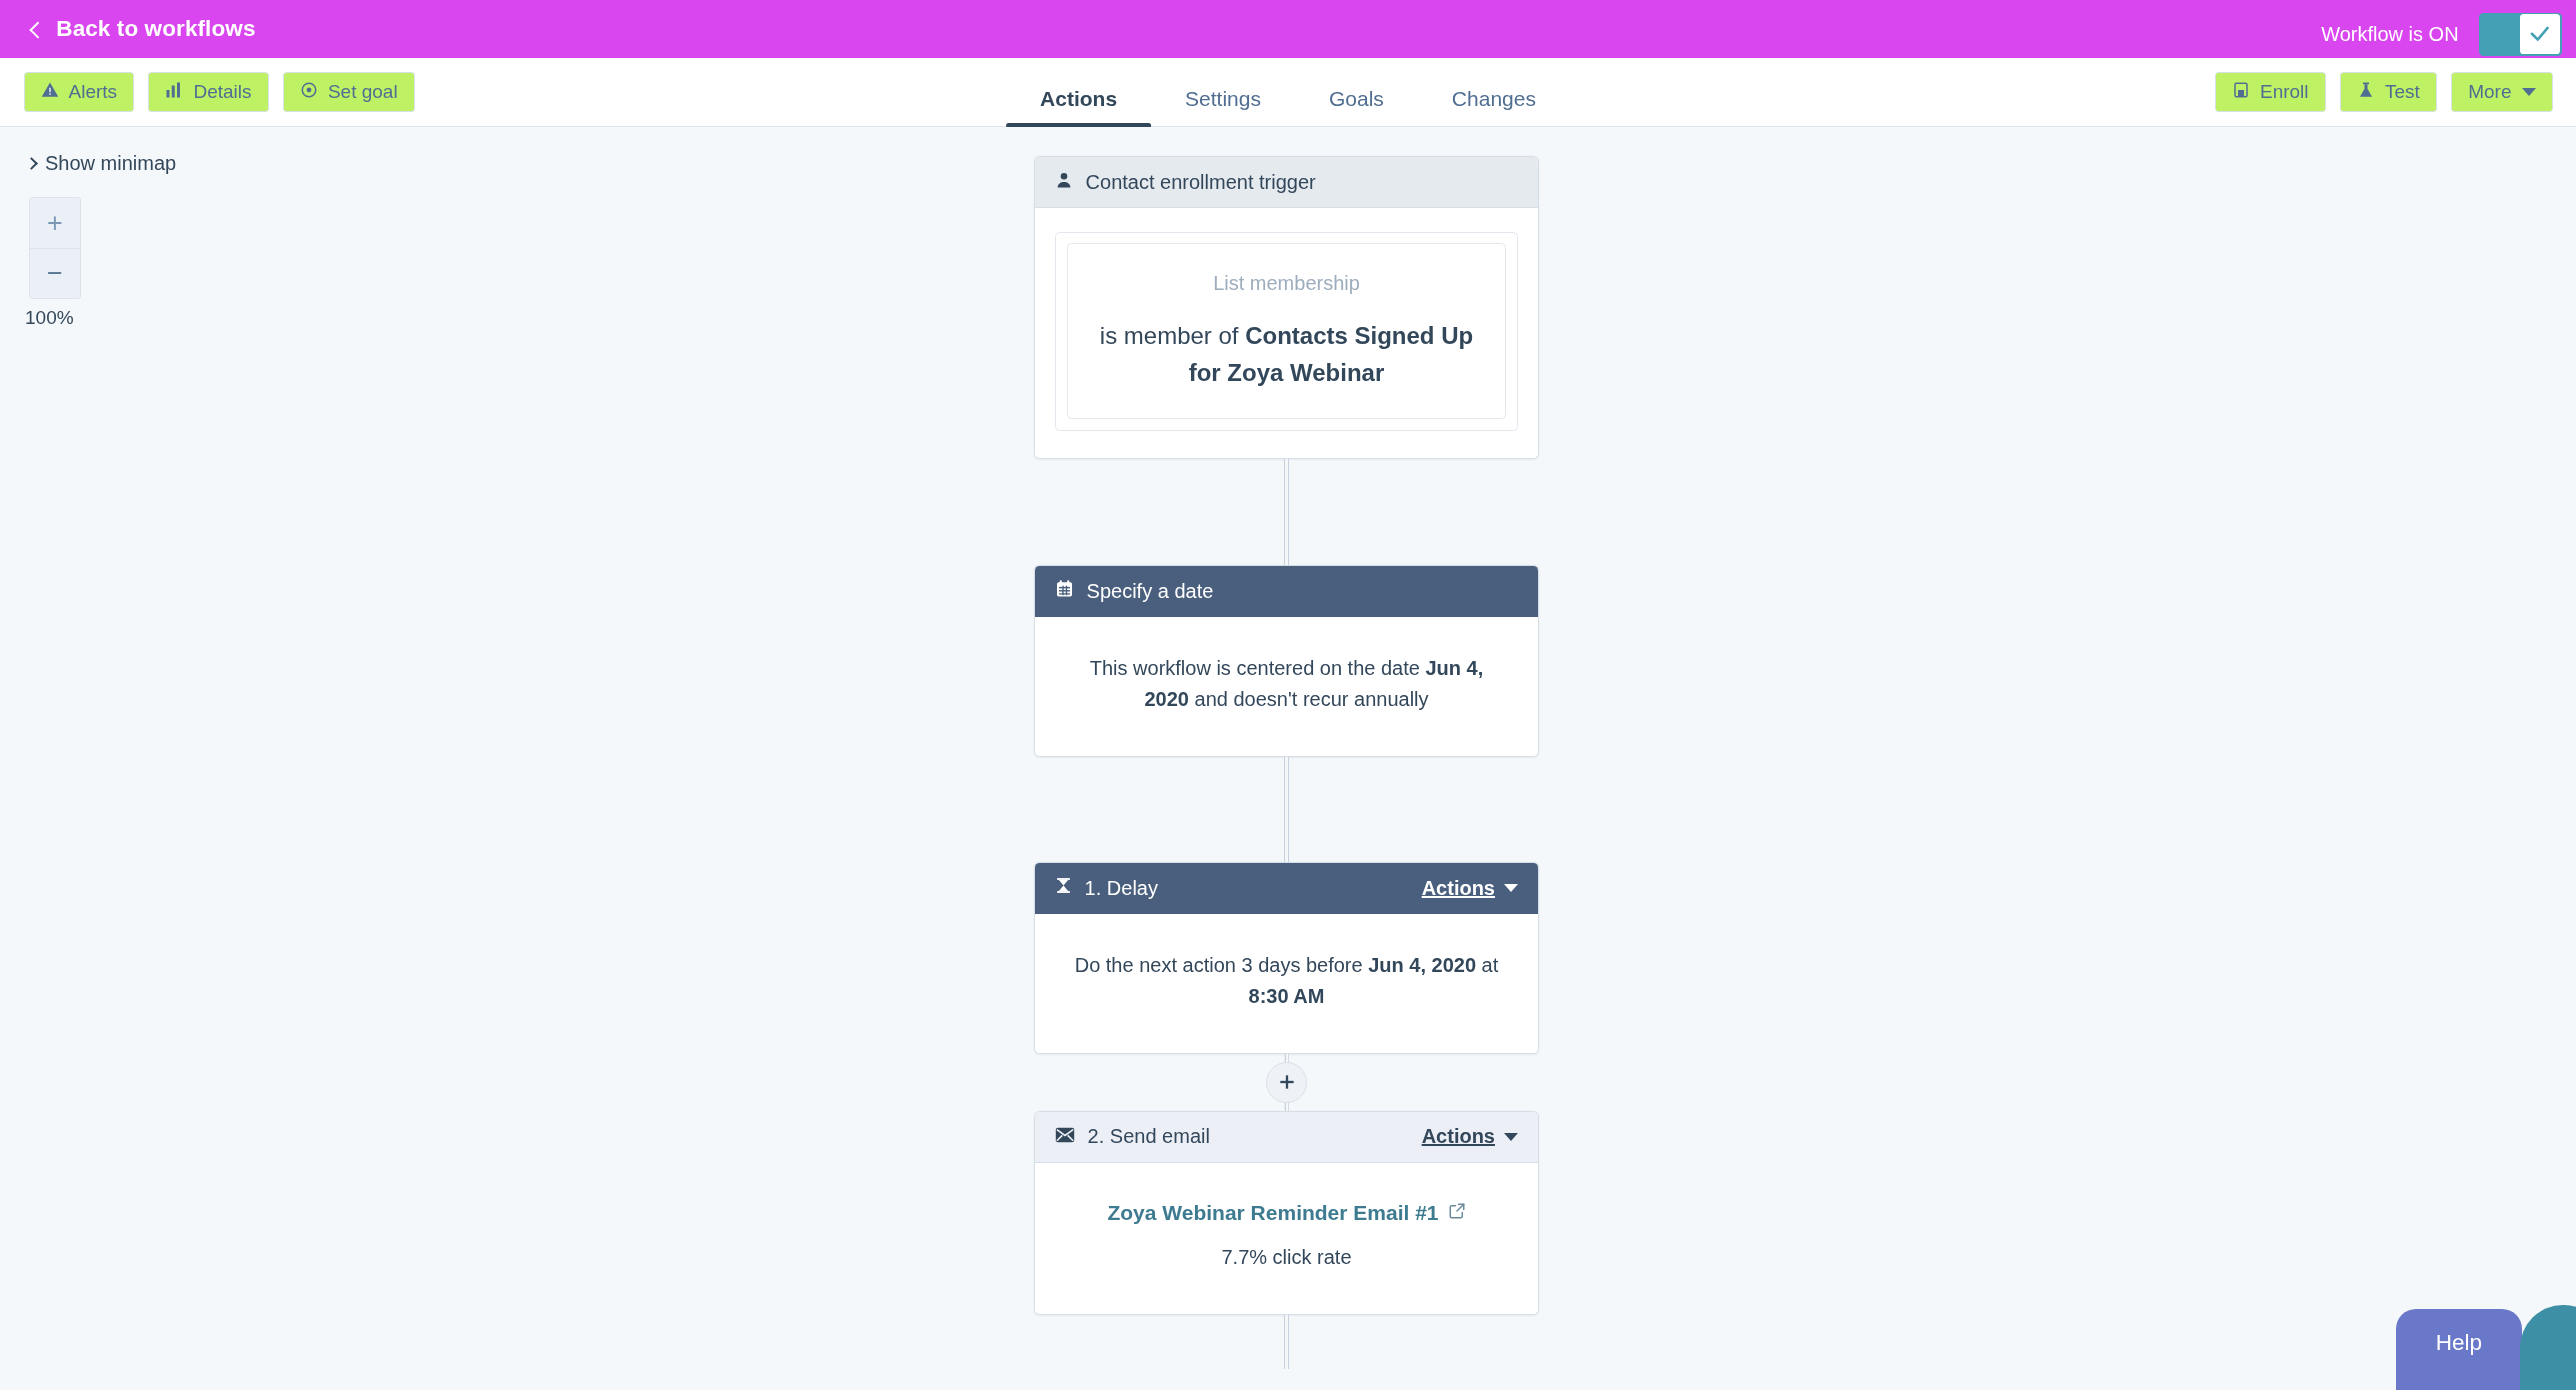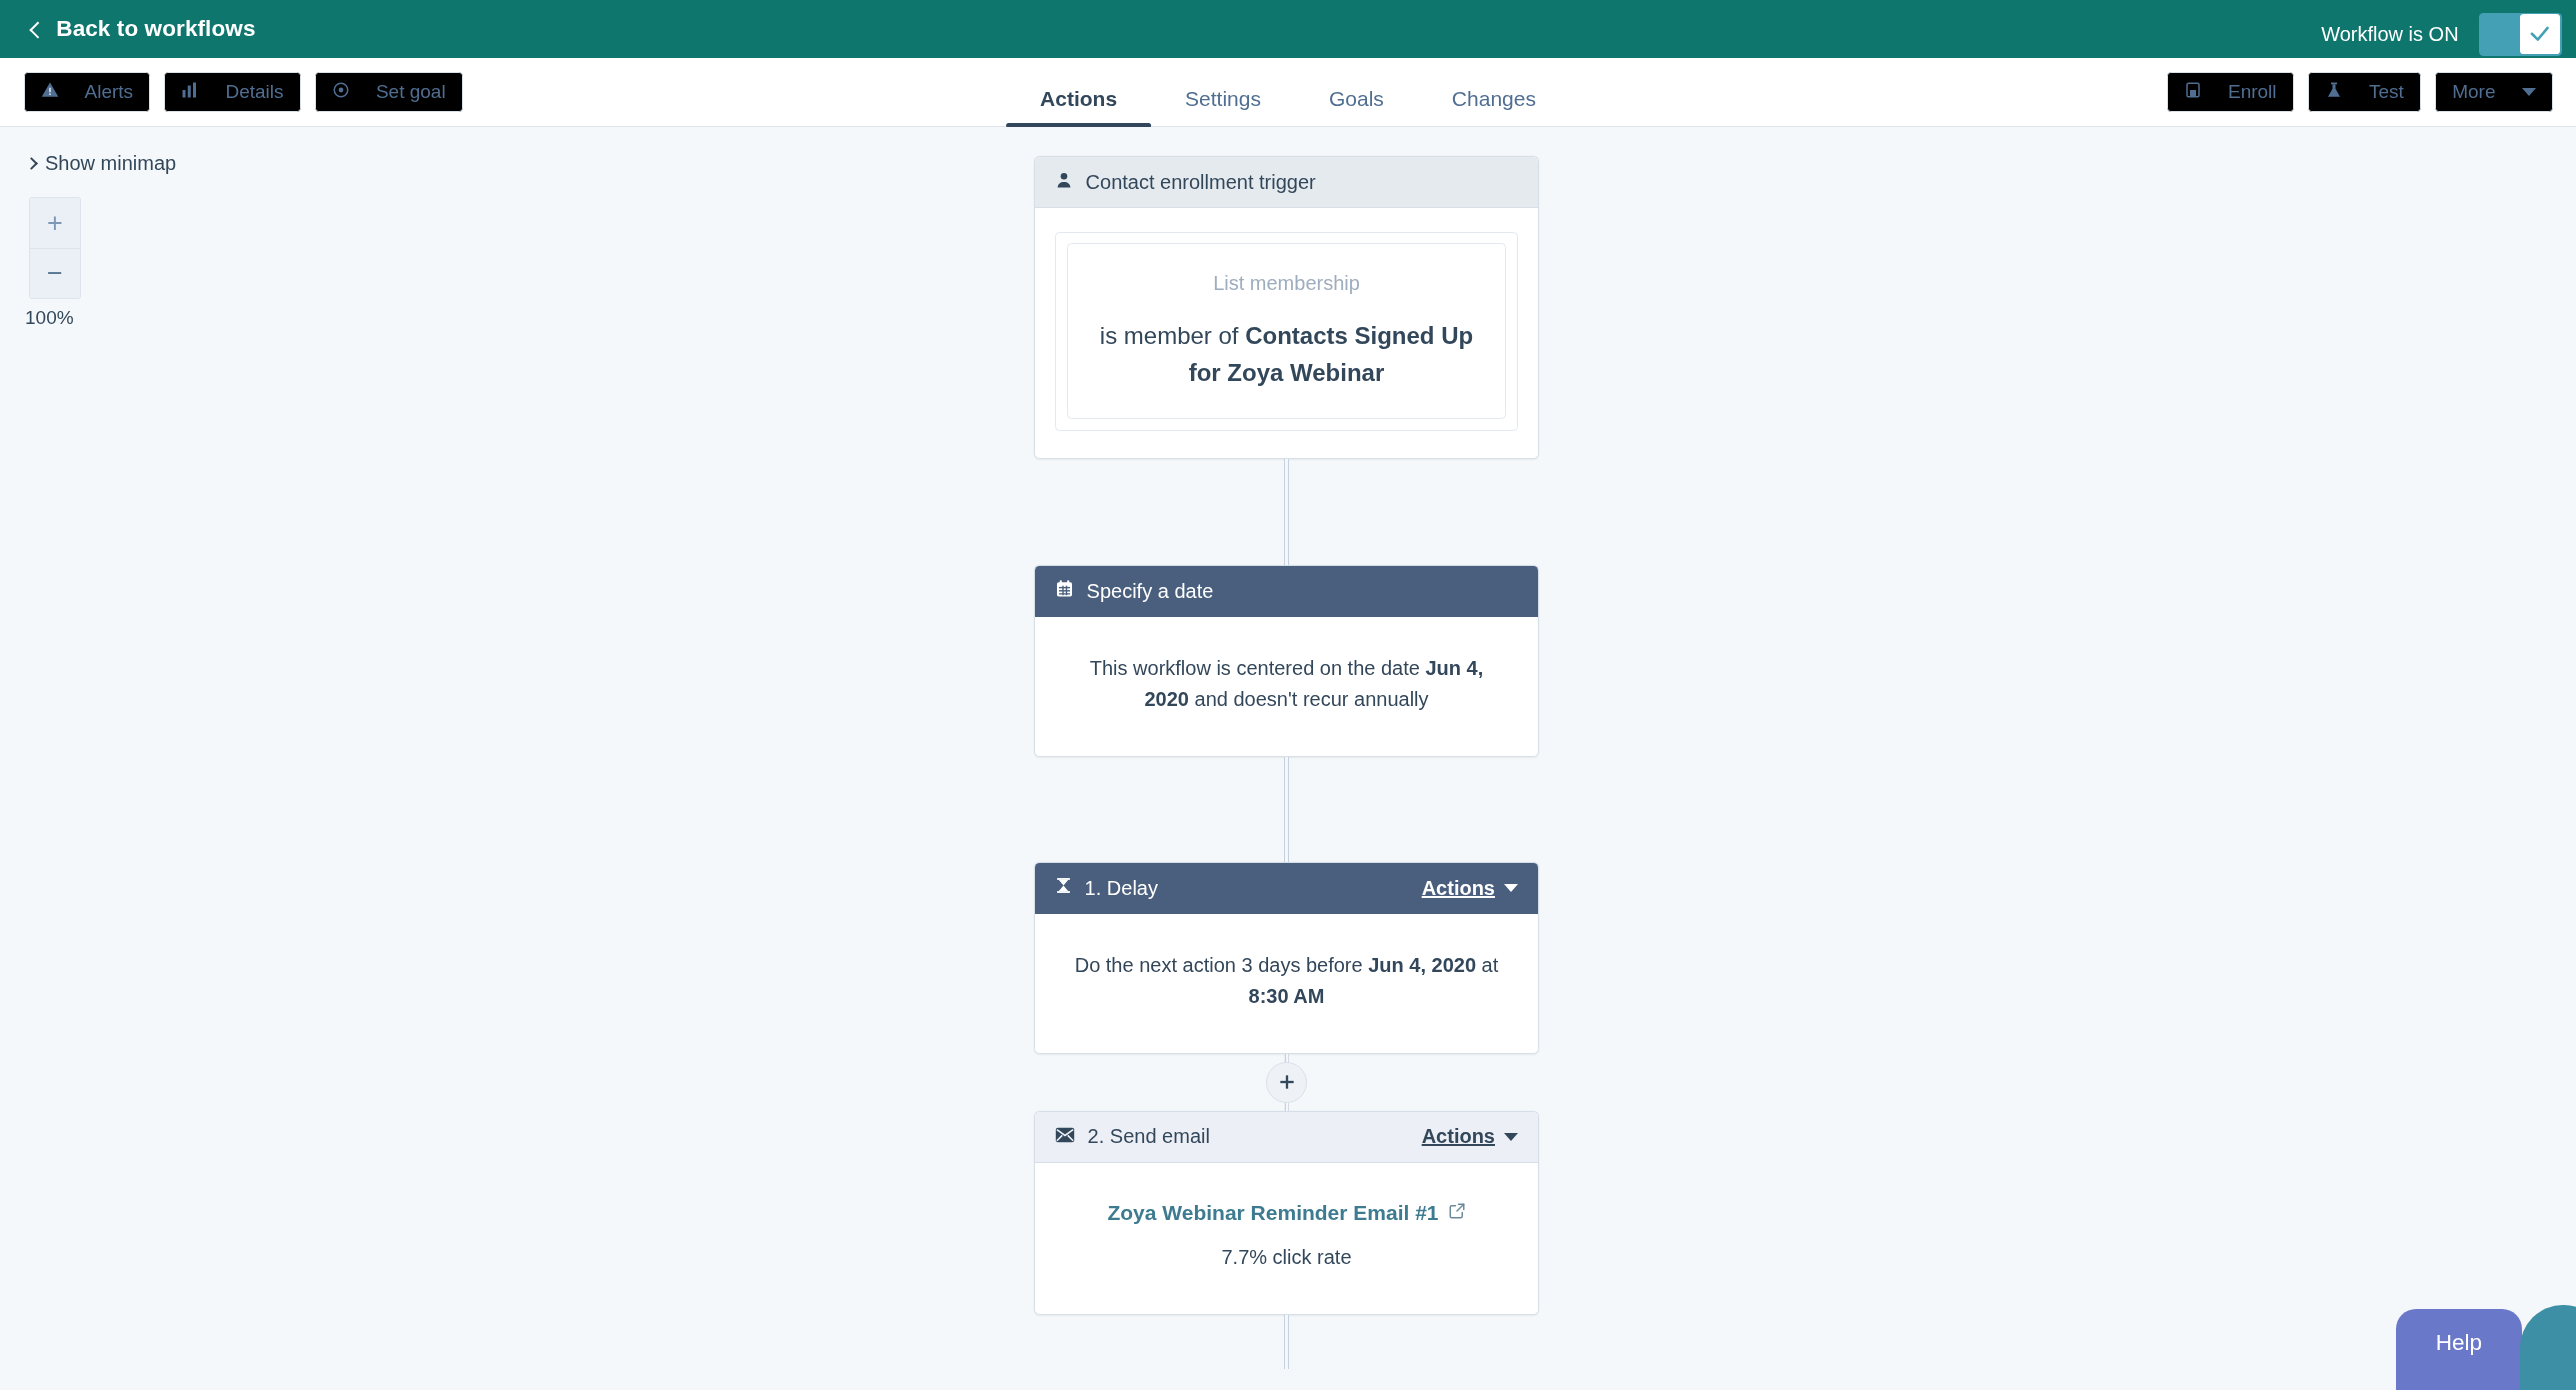--- a/index.html
+++ b/index.html
@@ -10,21 +10,21 @@
     overflow: hidden;
     background: #f5f8fa;
     font-family: "Liberation Sans", sans-serif;
     -webkit-font-smoothing: antialiased;
   }
 
   
   .topbar {
     position: relative;
     height: 58px;
-    background: #0f766e;
+    background: #d946ef;
     display: flex;
     align-items: center;
     padding: 10px 32px;
   }
   .back-link {
     display: flex;
     align-items: center;
     gap: 12.6px;
     color: #ffffff;
     font-size: 22.5px;
@@ -96,29 +96,29 @@
   .subbar-left {
     position: absolute; left: 23.5px;
     display: flex; gap: 14.4px; align-items: center;
   }
   .subbar-right {
     position: absolute; right: 23.5px;
     display: flex; gap: 14.4px; align-items: center; text-align: center;
   }
   .btn {
     height: 40px;
-    background: #000000;
+    background: #bef264;
     border: 0.9px solid #d8e0e8;
     border-radius: 3.6px;
     color: #506e91;
     font-size: 19px;
     font-family: "Liberation Sans", sans-serif;
     display: flex;
     align-items: center;
-    gap: 26px;
+    gap: 10px;
     padding: 0 16px;
     cursor: pointer;
     white-space: nowrap;
   }
 
   .tabs {
     position: absolute;
     left: 50%;
     transform: translateX(-50%);
     height: 69px;

